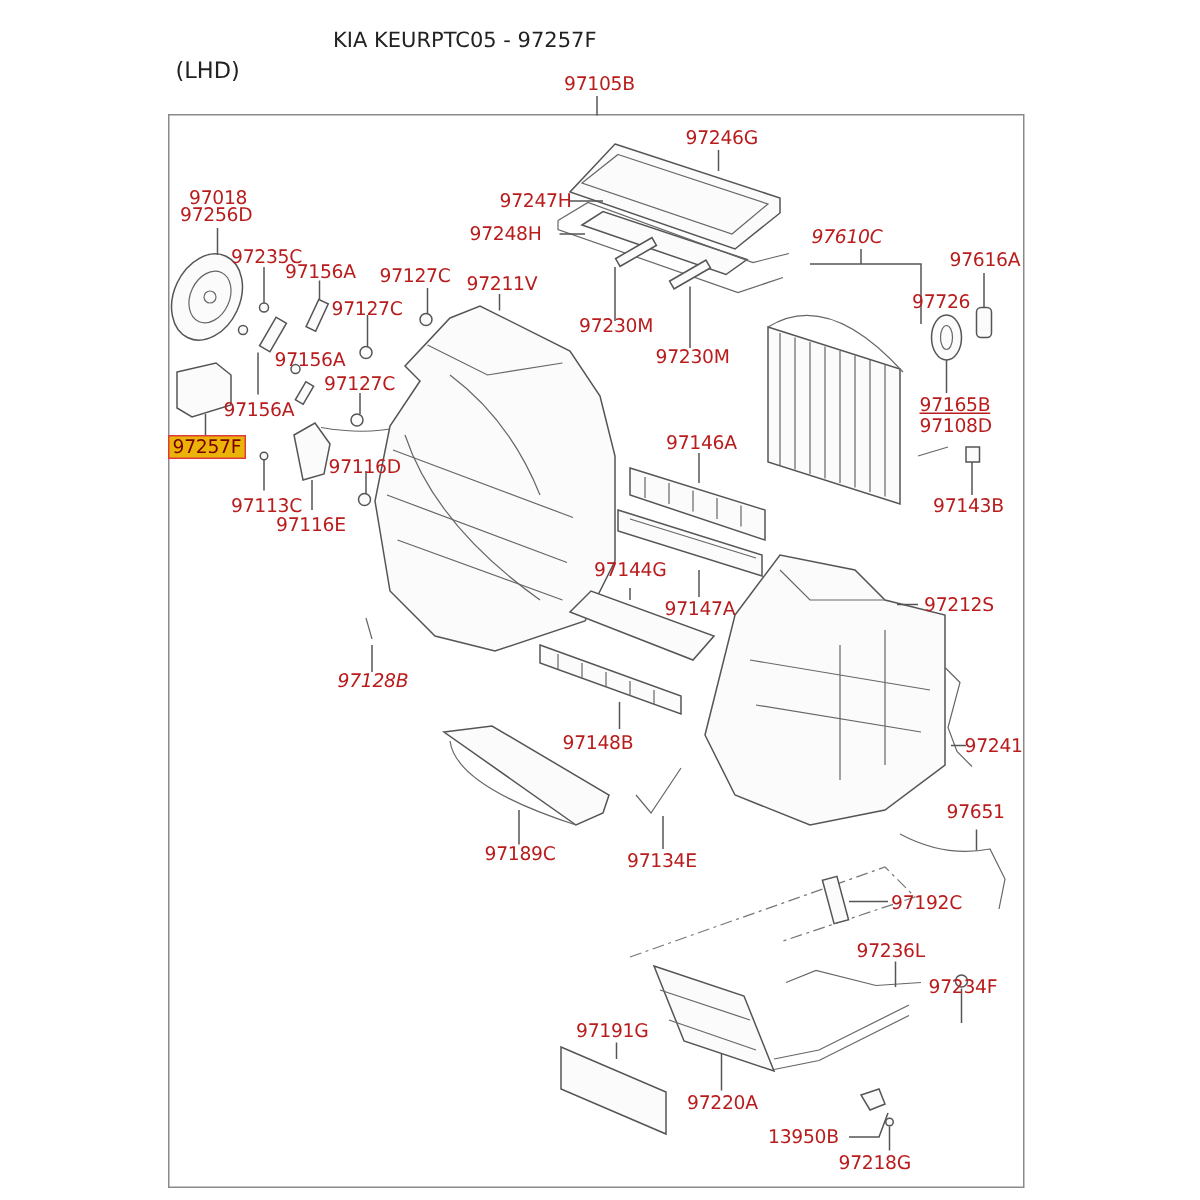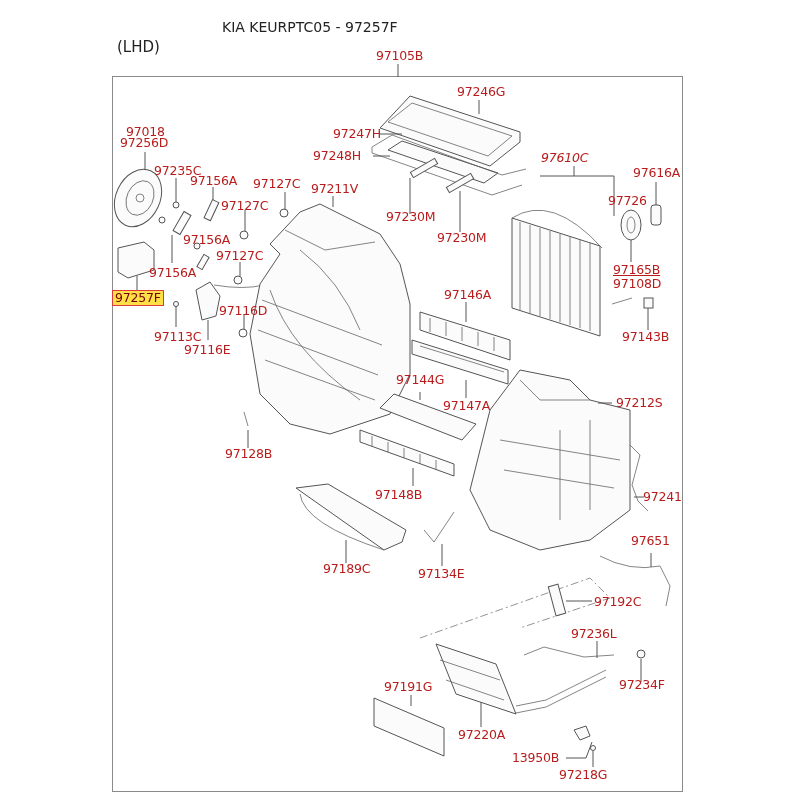--- a/index.html
+++ b/index.html
@@ -177,21 +177,21 @@
 <div class="lbl" style="left:126px;top:125px;">97018</div>
 <div class="lbl" style="left:120px;top:136px;">97256D</div>
 <div class="lbl" style="left:154px;top:164px;">97235C</div>
 <div class="lbl" style="left:190px;top:174px;">97156A</div>
 <div class="lbl" style="left:253px;top:177px;">97127C</div>
 <div class="lbl" style="left:221px;top:199px;">97127C</div>
 <div class="lbl" style="left:311px;top:182px;">97211V</div>
 <div class="lbl" style="left:183px;top:233px;">97156A</div>
 <div class="lbl" style="left:216px;top:249px;">97127C</div>
 <div class="lbl" style="left:149px;top:266px;">97156A</div>
-<div class="lbl hl" style="left: 112px; top: 290px; background: #fde047;">97257F</div>
+<div class="lbl hl" style="left: 112px; top: 290px; background: #eab308;">97257F</div>
 <div class="lbl" style="left:219px;top:304px;">97116D</div>
 <div class="lbl" style="left:154px;top:330px;">97113C</div>
 <div class="lbl" style="left:184px;top:343px;">97116E</div>
 
 <div class="lbl" style="left:457px;top:85px;">97246G</div>
 <div class="lbl" style="left:333px;top:127px;">97247H</div>
 <div class="lbl" style="left:313px;top:149px;">97248H</div>
 <div class="lbl" style="left:386px;top:210px;">97230M</div>
 <div class="lbl" style="left:437px;top:231px;">97230M</div>
 
@@ -199,25 +199,25 @@
 <div class="lbl" style="left:633px;top:166px;">97616A</div>
 <div class="lbl" style="left:596px;top:194px;margin-left:12px;">97726</div>
 <div class="lbl" style="left:613px;top:263px;text-decoration:underline;">97165B</div>
 <div class="lbl" style="left:613px;top:277px;">97108D</div>
 <div class="lbl" style="left:622px;top:330px;">97143B</div>
 
 <div class="lbl" style="left:444px;top:288px;">97146A</div>
 <div class="lbl" style="left:396px;top:373px;">97144G</div>
 <div class="lbl" style="left:443px;top:399px;">97147A</div>
 <div class="lbl" style="left:616px;top:396px;">97212S</div>
-<div class="lbl" style="left:225px;top:447px;">97128B</div>
+<div class="lbl" style="left:225px;top:447px;font-style:italic;">97128B</div>
 <div class="lbl" style="left:375px;top:488px;">97148B</div>
 <div class="lbl" style="left:643px;top:490px;text-align:center;">97241</div>
 <div class="lbl" style="left:323px;top:562px;">97189C</div>
 <div class="lbl" style="left:418px;top:567px;">97134E</div>
 <div class="lbl" style="left:631px;top:534px;">97651</div>
 <div class="lbl" style="left:594px;top:595px;">97192C</div>
 <div class="lbl" style="left:571px;top:627px;">97236L</div>
 <div class="lbl" style="left:384px;top:680px;">97191G</div>
-<div class="lbl" style="left:619px;top:678px;">97234F</div>
+<div class="lbl" style="left:619px;top:651px;">97234F</div>
 <div class="lbl" style="left:458px;top:728px;">97220A</div>
 <div class="lbl" style="left:512px;top:751px;">13950B</div>
 <div class="lbl" style="left:559px;top:768px;">97218G</div>
 
 </body></html>

